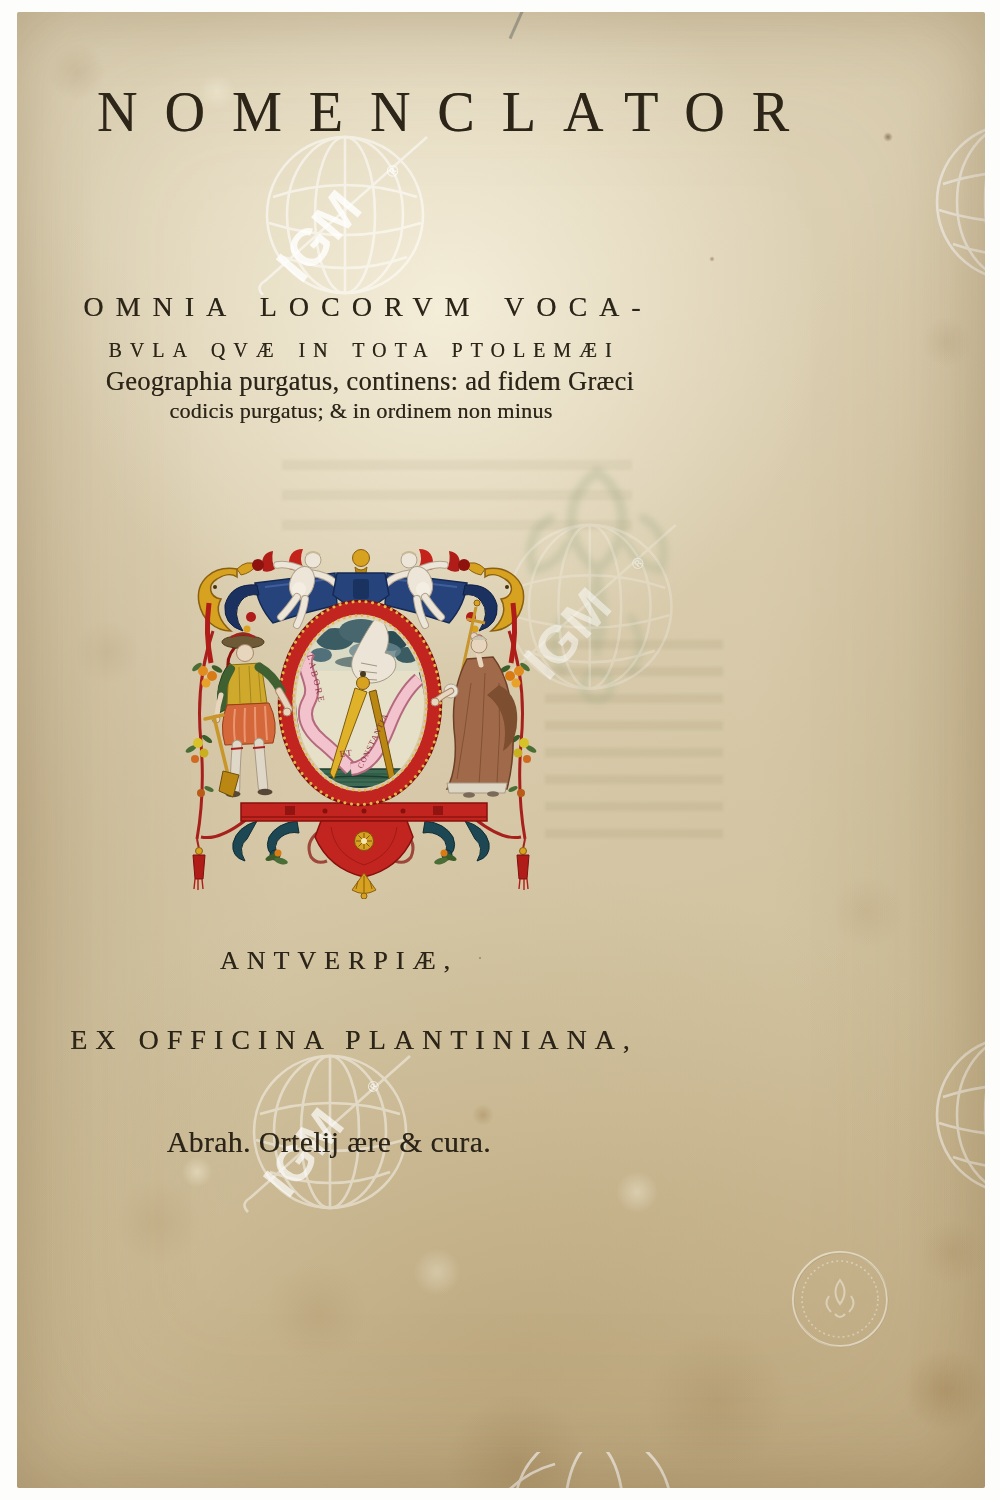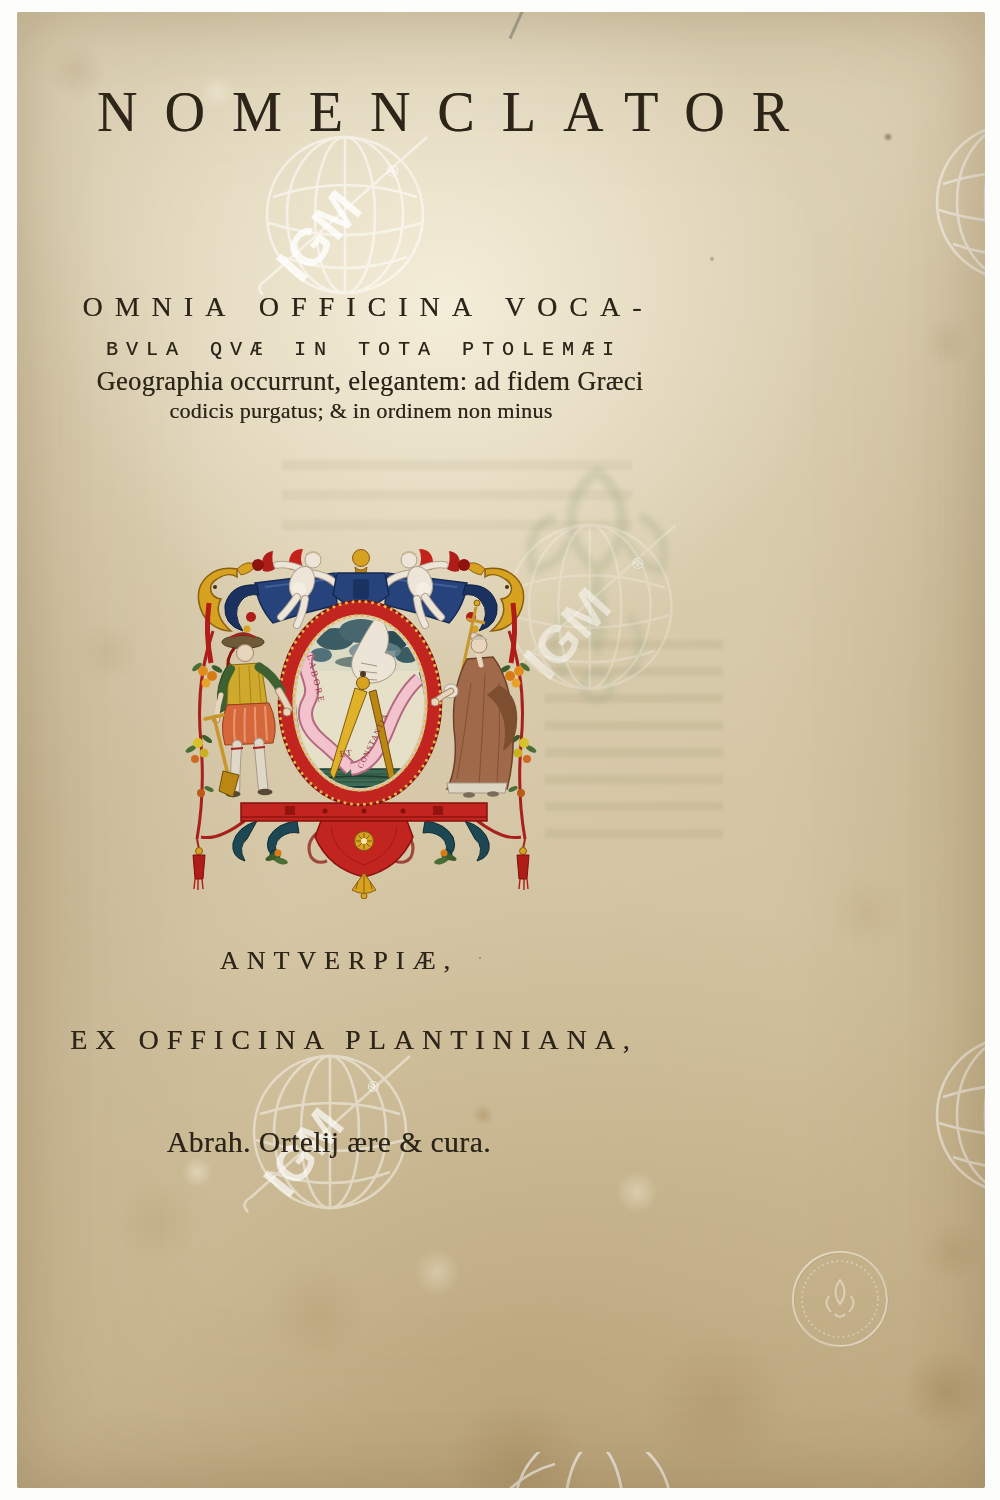--- a/index.html
+++ b/index.html
@@ -32,21 +32,21 @@
       radial-gradient(circle 90px at 500px 1452px, rgba(140,105,60,.22), rgba(140,105,60,0) 78%),
       radial-gradient(circle 26px at 200px 80px,   rgba(244,238,218,.55),rgba(244,238,218,0) 70%),
       radial-gradient(circle 30px at 620px 1180px, rgba(242,236,214,.45),rgba(242,236,214,0) 70%),
       radial-gradient(circle 22px at 180px 1160px, rgba(242,236,214,.5), rgba(242,236,214,0) 70%),
       radial-gradient(circle 34px at 420px 1260px, rgba(240,234,212,.4), rgba(240,234,212,0) 70%);}
   .txt{position:absolute;width:640px;text-align:center;line-height:1;color:#2b2418;z-index:20;
        text-shadow:.3px .3px .5px rgba(43,36,24,.6);white-space:nowrap;}
   .title1{left:53px;top:72px;  font-size:56px;  letter-spacing:27px;text-indent:27px;}
   .title2{left:93px;top:159px; font-size:34px;  letter-spacing:13px;text-indent:13px;}
   .arg1  {left:25px;top:281px; font-size:28px;  letter-spacing:12px;text-indent:12px;word-spacing:4px;}
-  .arg2  {left:23px;top:328px; font-size:20px;  letter-spacing:8px; text-indent:8px; word-spacing:4px;font-family:Liberation Mono, monospace;}
+  .arg2  {left:23px;top:328px; font-size:20px;  letter-spacing:8px; text-indent:8px; word-spacing:4px;}
   .arg3  {left:33px;top:356px; font-size:26.5px;letter-spacing:.3px;}
   .arg4  {left:24px;top:388px; font-size:22px;letter-spacing:.3px;}
   .arg5  {left:23px;top:420px; font-size:26.5px;letter-spacing:.3px;}
   .imp1  {left:-2px;top:936px; font-size:26px;  letter-spacing:8px; text-indent:8px;text-align:center;}
   .imp2  {left:13px;top:1014px; font-size:28px;  letter-spacing:8px; text-indent:8px;}
   .imp3  {left:18px;top:1017px;font-size:24.5px;letter-spacing:5px; text-indent:5px;word-spacing:6px;}
   .imp4  {left:-8px;top:1116px;font-size:29.5px;letter-spacing:.5px;}
   .wm{position:absolute;z-index:10;pointer-events:none;}
   .ghostlines{position:absolute;z-index:3;filter:blur(1.6px);}
   .gA{left:265px;top:448px;width:350px;height:84px;
@@ -160,23 +160,23 @@
   </svg>
 
   <svg class="stamp" width="110" height="110" viewBox="0 0 110 110">
     <circle cx="55" cy="55" r="47" fill="none" stroke="rgba(255,255,250,.5)" stroke-width="2"></circle>
     <circle cx="55" cy="55" r="47" fill="none" stroke="rgba(150,128,88,.25)" stroke-width="1" transform="translate(1,1)"></circle>
     <circle cx="55" cy="55" r="38" fill="none" stroke="rgba(255,255,250,.38)" stroke-width="1.6" stroke-dasharray="2 3"></circle>
     <path d="M55 36 Q 46 48 55 60 Q 64 48 55 36 Z M44 52 Q 38 60 46 68 M66 52 Q 72 60 64 68 M50 70 Q 55 76 60 70" fill="none" stroke="rgba(255,255,250,.42)" stroke-width="2"></path>
   </svg>
 
   <div class="txt title1">NOMENCLATOR</div>
-  <div class="txt arg1">OMNIA OFFICINA VOCA-</div>
+  <div class="txt arg1">OMNIA LOCORVM VOCA-</div>
   <div class="txt arg2">BVLA QVÆ IN TOTA PTOLEMÆI</div>
-  <div class="txt arg3">Geographia occurrunt, elegantem: ad fidem Græci</div>
+  <div class="txt arg3">Geographia purgatus, continens: ad fidem Græci</div>
   <div class="txt arg4">codicis purgatus; &amp; in ordinem non minus</div>
   <div class="txt imp1">ANTVERPIÆ,</div>
   <div class="txt imp2">EX OFFICINA PLANTINIANA,</div>
   <div class="txt imp4">Abrah. Ortelij ære &amp; cura.</div>
 
   <svg class="emblem" width="358" height="356" viewBox="0 0 358 356">
     <defs>
       <clipPath id="scene">
             <ellipse cx="175" cy="160" rx="64" ry="85"></ellipse>
           </clipPath>

